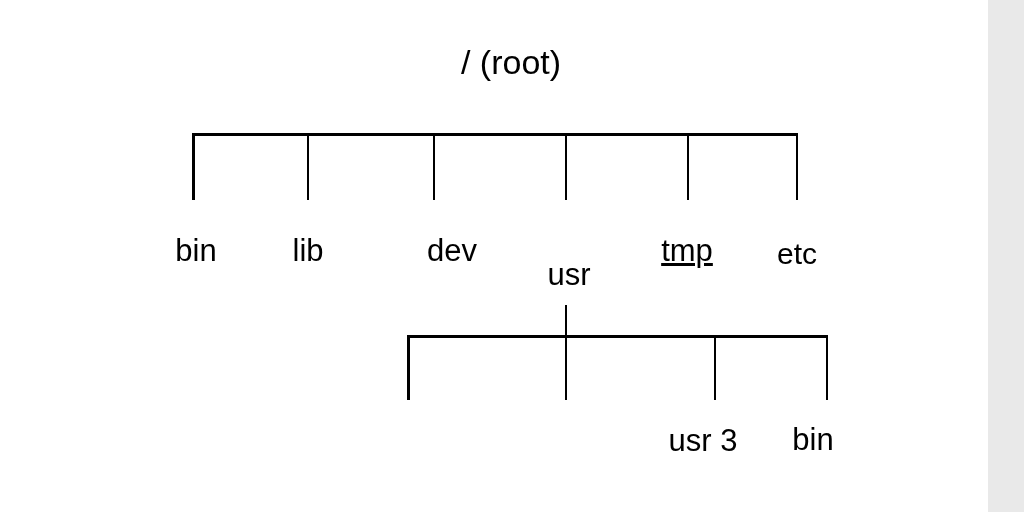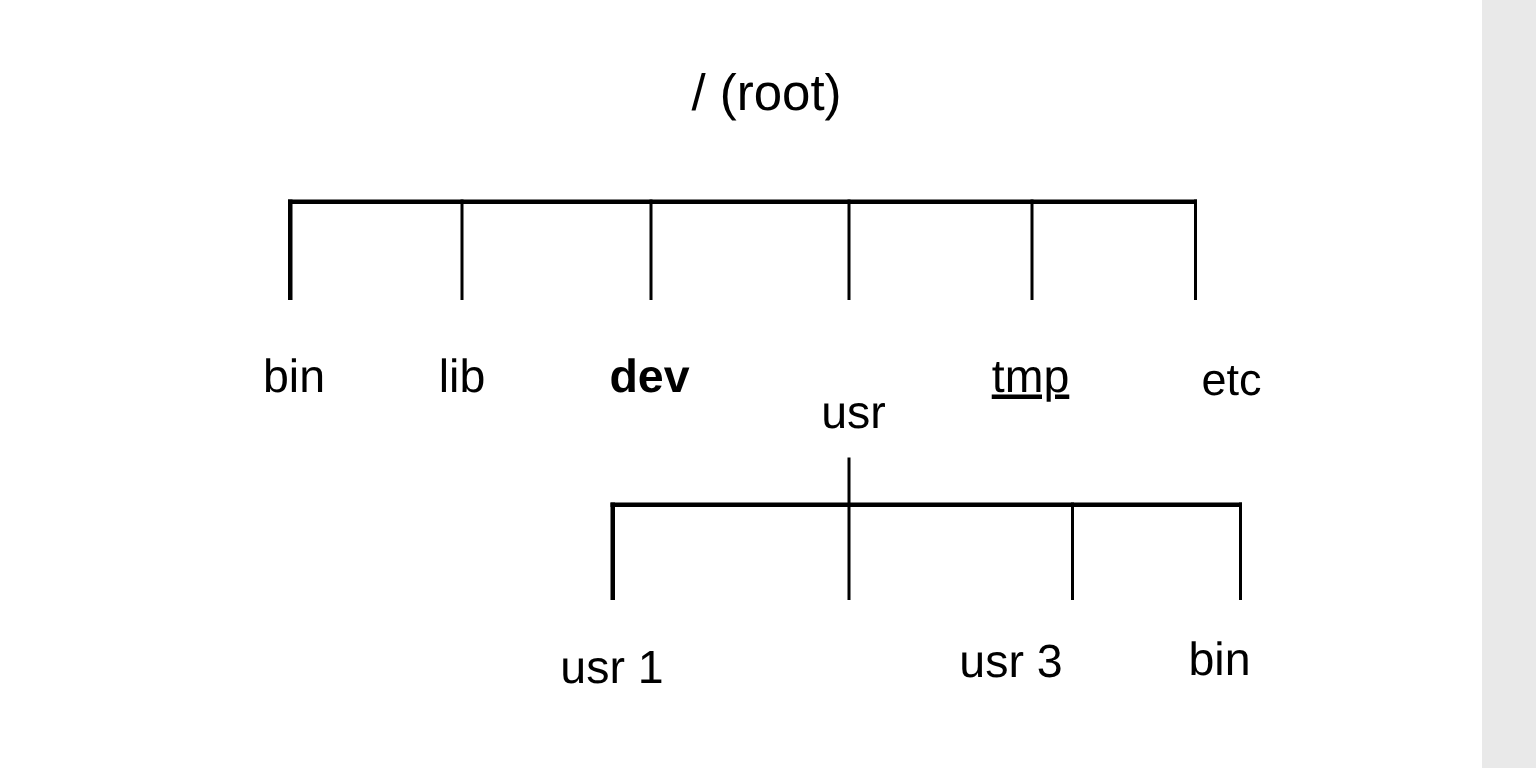--- a/index.html
+++ b/index.html
@@ -58,30 +58,29 @@
 
   <div class="vline" style="left:192px;   top:133px; height:67px;"></div>
   <div class="vline" style="left:306.75px;top:133px; height:67px;"></div>
   <div class="vline" style="left:432.75px;top:133px; height:67px;"></div>
   <div class="vline" style="left:564.75px;top:133px; height:67px;"></div>
   <div class="vline" style="left:686.75px;top:133px; height:67px;"></div>
   <div class="vline" style="left:795.5px; top:133px; height:67px;"></div>
 
   <span class="node-label" style="left:196px; top:235px;">bin</span>
   <span class="node-label" style="left:308px; top:235px;text-align:right;">lib</span>
-  <span class="node-label" style="left:433px; top:235px;font-weight:bold;">dev</span>
+  <span class="node-label" style="left:452px; top:235px;">dev</span>
   <span class="node-label" style="left:569px; top:235px;margin-top:24px;">usr</span>
   <span class="node-label" style="left:687px; top:235px;text-decoration:underline;">tmp</span>
-  <span class="node-label small" style="left:797px; top:239px;margin-left:24px;">etc</span>
+  <span class="node-label small" style="left:797px; top:239px;">etc</span>
 
   <div class="vline" style="left:564.75px; top:305px; height:95px;"></div>
 
   <div class="hline" style="left:407px; top:335px; width:421px;"></div>
 
   <div class="vline" style="left:407px;   top:335px; height:65px;"></div>
   <div class="vline" style="left:713.75px;top:335px; height:65px;"></div>
   <div class="vline" style="left:825.5px; top:335px; height:65px;"></div>
 
-  <span class="node-label" style="left:408px; top:429px;">usr 1</span>
-  <span class="node-label" style="left:674px; top:425px;">usr 3</span>
+  <span class="node-label" style="left:703px; top:425px;">usr 3</span>
   <span class="node-label" style="left:813px; top:424px;">bin</span>
 
 </div>
 
 </body></html>

